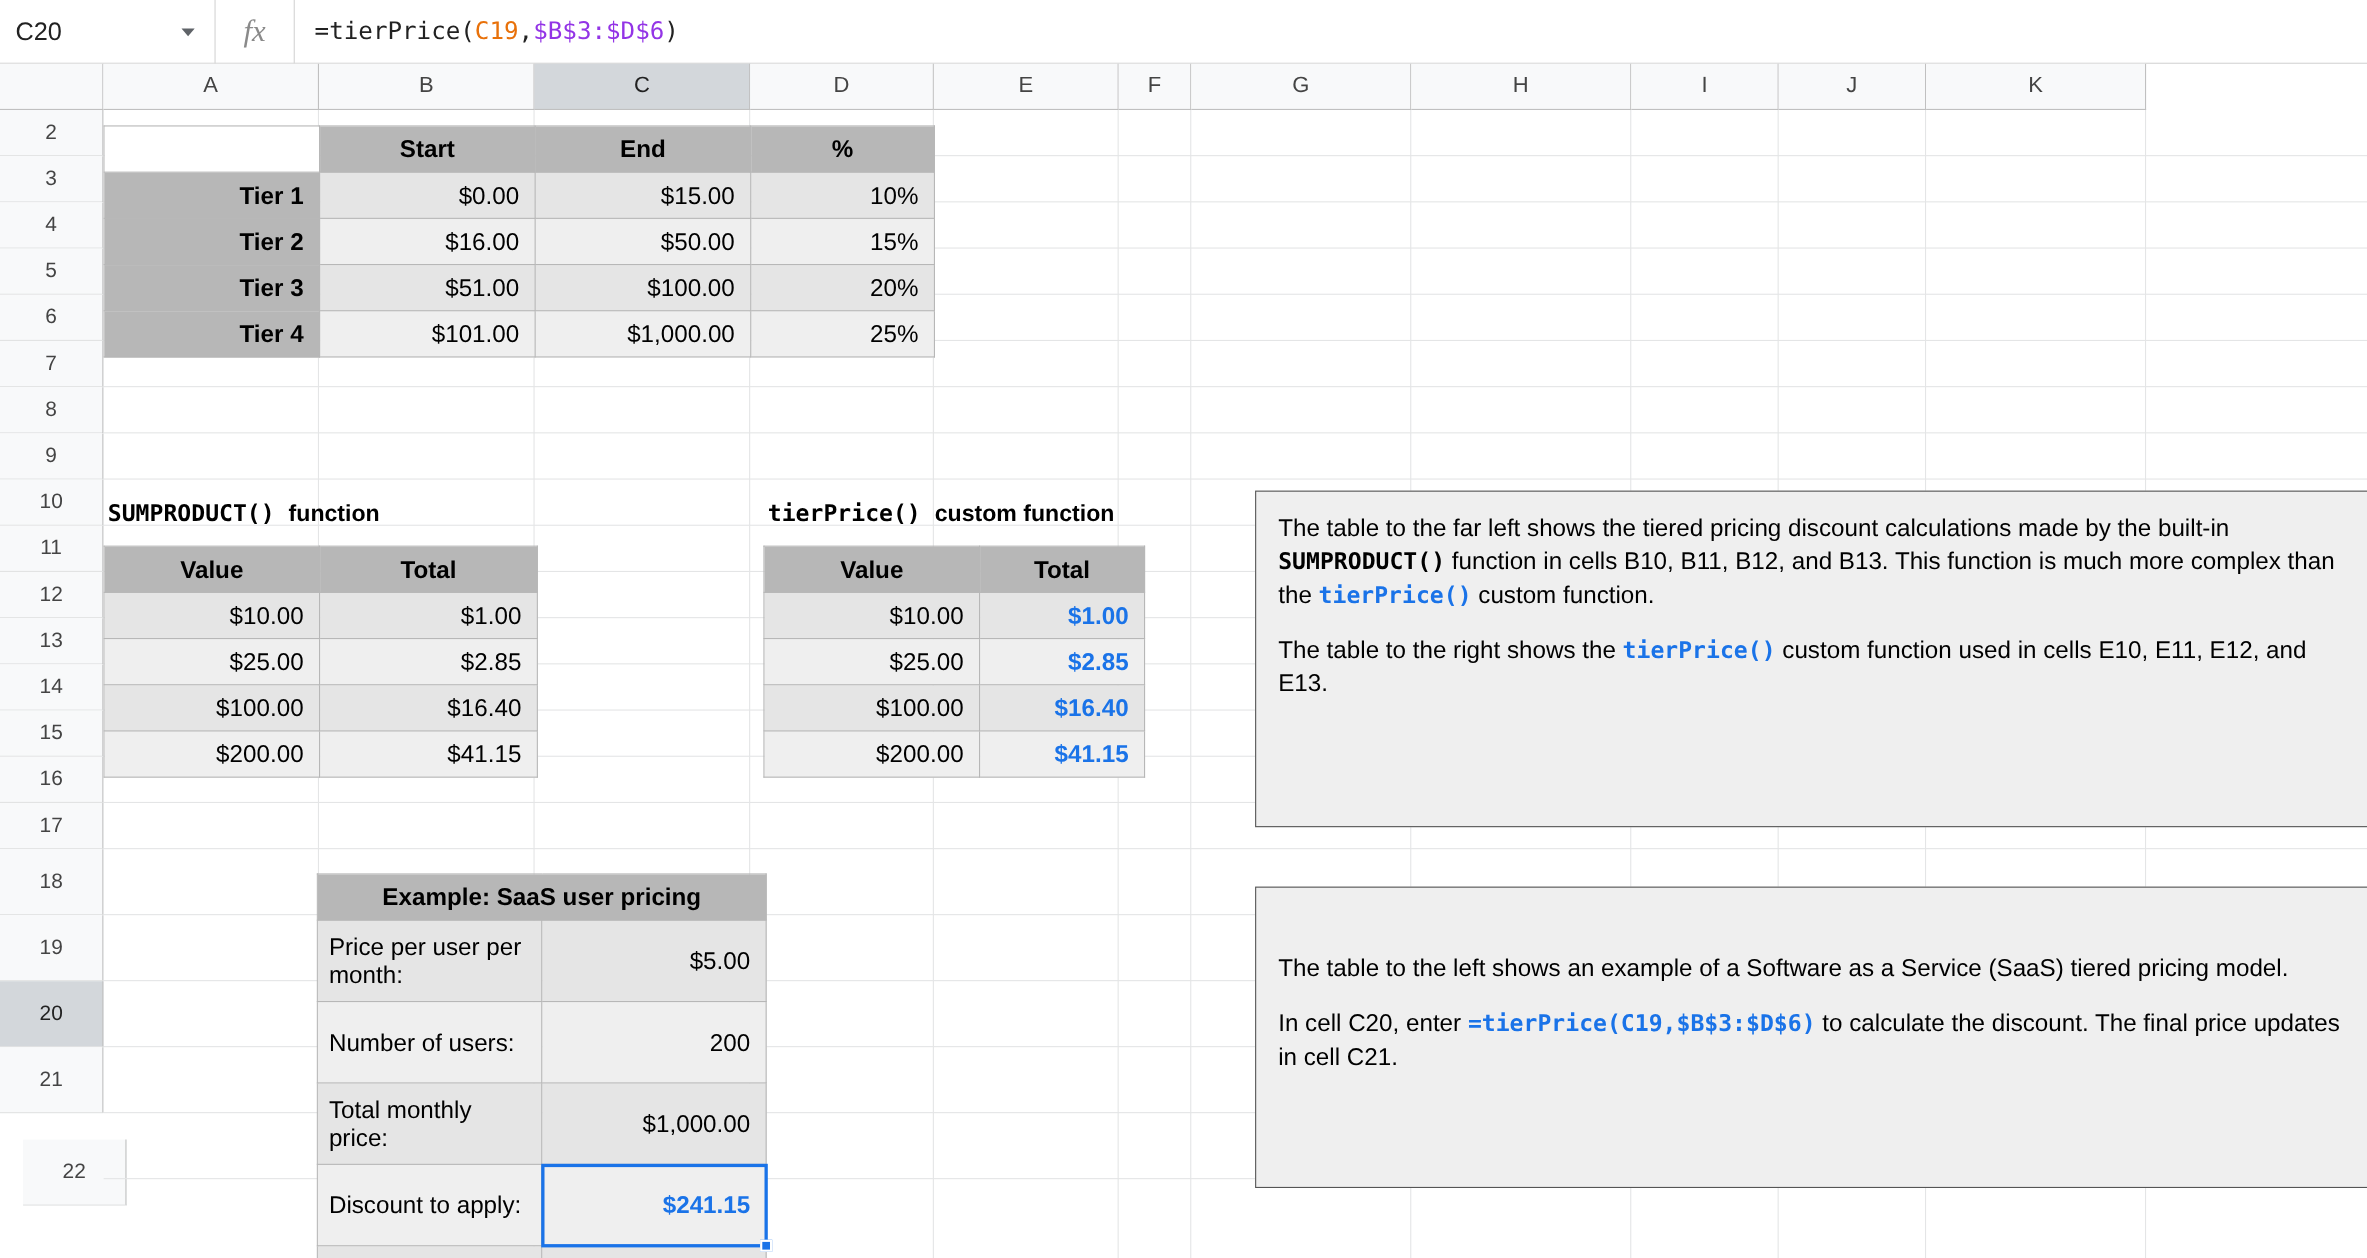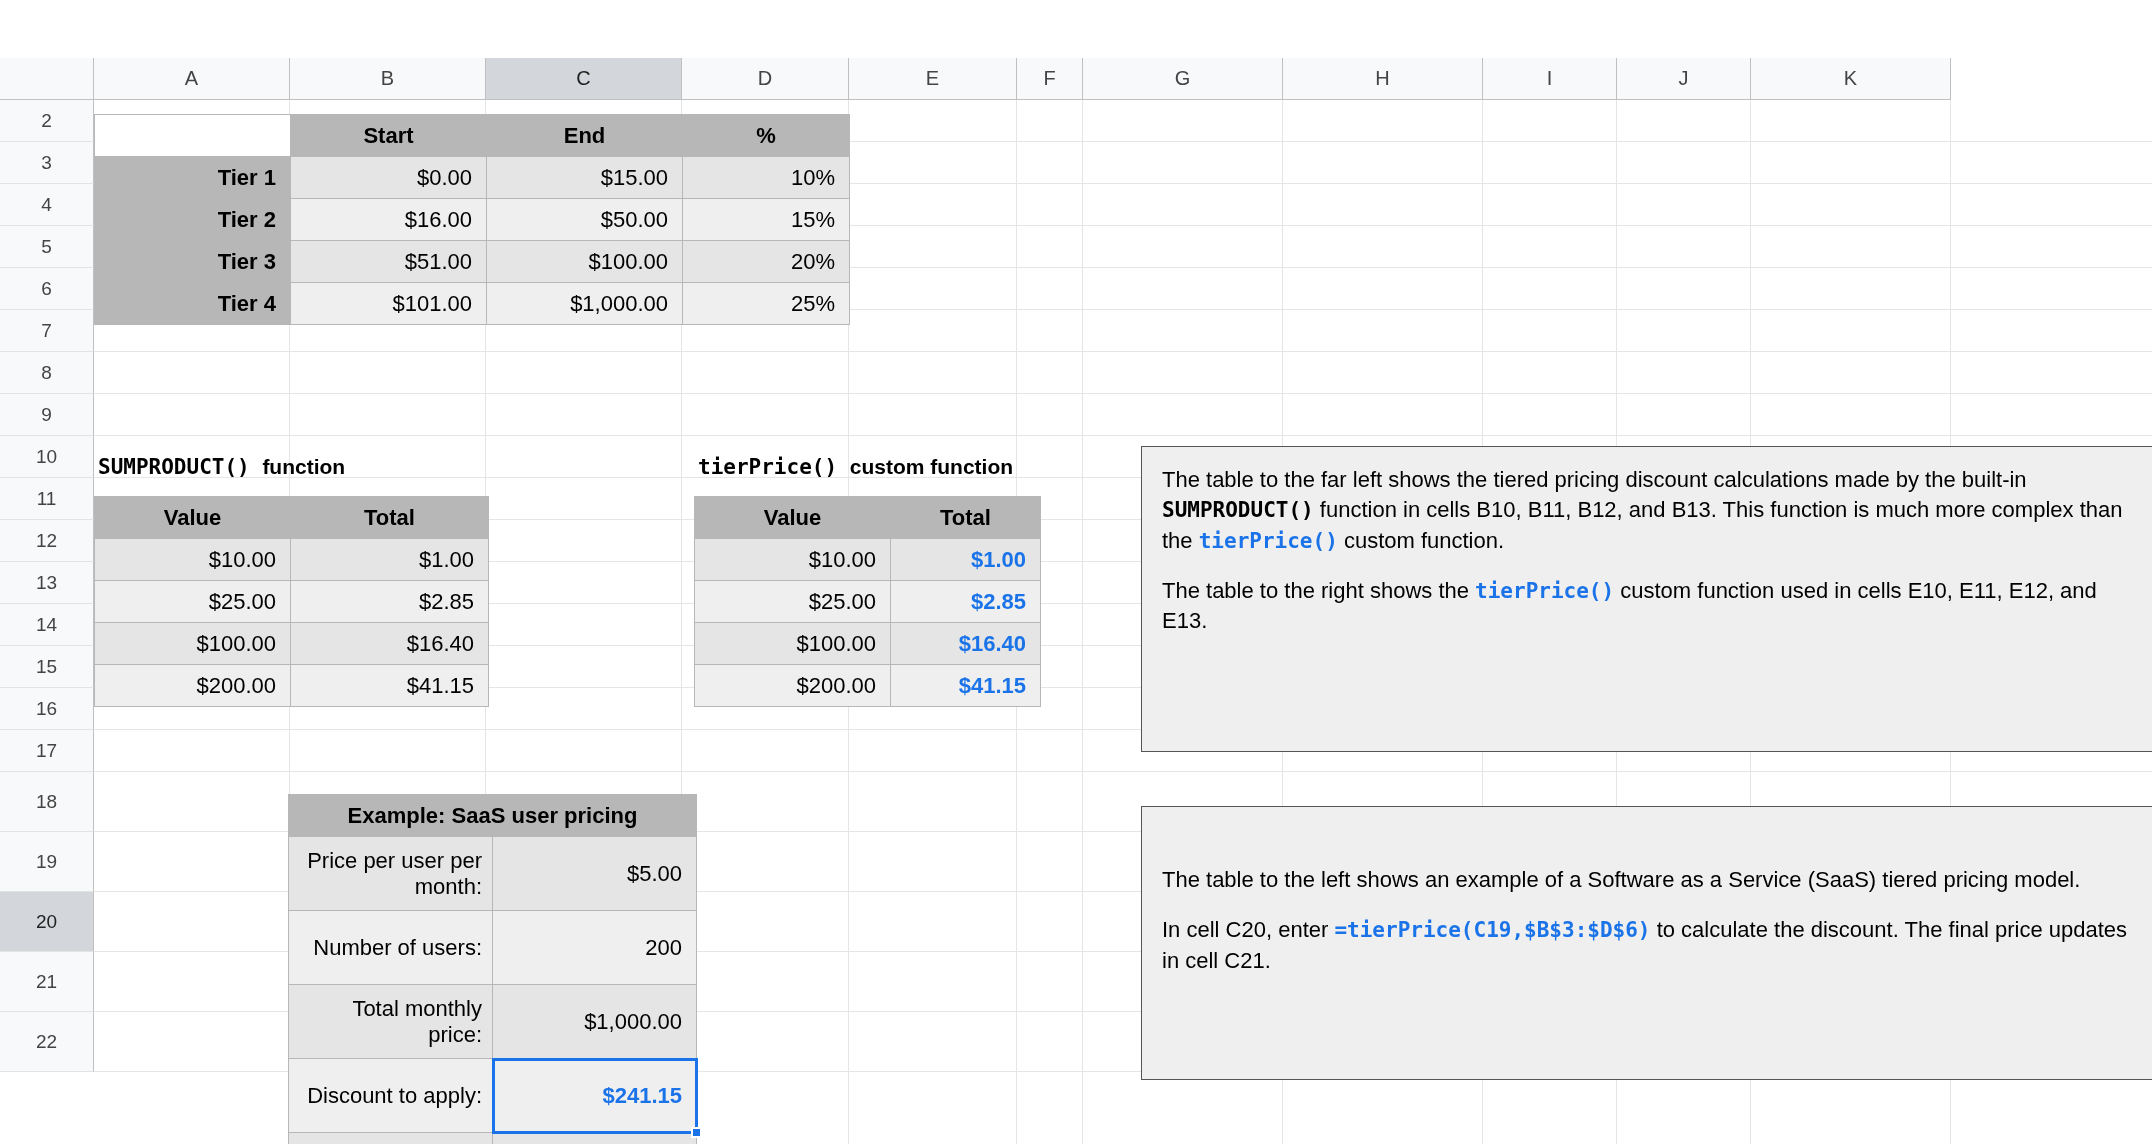--- a/index.html
+++ b/index.html
@@ -98,21 +98,21 @@
   .mini th {
     background: #b7b7b7; font-weight: bold; text-align: center; font-size: 22px;
   }
   .mini td { font-size: 22px; }
   .blue-val { color: #1a73e8; font-weight: bold; text-align: right; }
 
   
   .saas th {
     background: #b7b7b7; font-weight: bold; text-align: center; font-size: 22px;
   }
-  .saas td { font-size: 22px; vertical-align: middle; text-align: right; }
+  .saas td { font-size: 22px; vertical-align: middle; }
   .saas .lbl { width: 204px; line-height: 1.18; padding: 6px 10px; }
   .saas .val { width: 204px; text-align: right; }
   .saas .tall { height: 74px; }
   .selected-cell {
     outline: 3px solid #1a73e8; outline-offset: -2px; position: relative;
   }
   .sel-handle {
     position: absolute; right: -6px; bottom: -6px; width: 11px; height: 11px;
     background: #1a73e8; border: 2px solid #ffffff;
   }
@@ -125,20 +125,30 @@
   .note p { margin: 0 0 20px 0; }
   .note p:last-child { margin-bottom: 0; }
   .mono-b { font-family: "DejaVu Sans Mono", monospace; font-weight: bold; font-size: 21px; }
   .mono-blue { font-family: "DejaVu Sans Mono", monospace; font-weight: bold; font-size: 21px; color: #1a73e8; }
 </style>
 </head>
 <body>
 
 <div class="app">
 
+  <div class="formula-bar">
+    <div class="namebox">
+      <span class="namebox-text">C20</span>
+      <span class="namebox-caret"></span>
+    </div>
+    <div class="fx-box">
+      <span>fx</span>
+    </div>
+    <div class="formula-input"><span>=tierPrice(</span><span class="tok-orange">C19</span><span>,</span><span class="tok-purple">$B$3:$D$6</span><span>)</span></div>
+  </div>
 
   <div class="grid-wrap">
     <div class="corner"></div>
     <div class="colhead-row" id="colheads">
         <div class="colhead" style="left: 0px; width: 196px;">A</div>
         <div class="colhead" style="left: 196px; width: 196px;">B</div>
         <div class="colhead active" style="left: 392px; width: 196px;">C</div>
         <div class="colhead" style="left: 588px; width: 167px;">D</div>
         <div class="colhead" style="left: 755px; width: 168px;">E</div>
         <div class="colhead" style="left: 923px; width: 66px;">F</div>
@@ -162,21 +172,21 @@
         <div class="rowhead" style="top: 420px; height: 42px;">12</div>
         <div class="rowhead" style="top: 462px; height: 42px;">13</div>
         <div class="rowhead" style="top: 504px; height: 42px;">14</div>
         <div class="rowhead" style="top: 546px; height: 42px;">15</div>
         <div class="rowhead" style="top: 588px; height: 42px;">16</div>
         <div class="rowhead" style="top: 630px; height: 42px;">17</div>
         <div class="rowhead" style="top: 672px; height: 60px;">18</div>
         <div class="rowhead" style="top: 732px; height: 60px;">19</div>
         <div class="rowhead active" style="top: 792px; height: 60px;">20</div>
         <div class="rowhead" style="top: 852px; height: 60px;">21</div>
-        <div class="rowhead" style="top: 912px; height: 60px;">22</div>
+        <div class="rowhead" style="top: 936px; height: 60px; margin-left: 21px;">22</div>
       </div>
 
     <div class="cellarea" id="cellarea">
         <div class="gridline-v" style="left: 195px;"></div>
         <div class="gridline-v" style="left: 391px;"></div>
         <div class="gridline-v" style="left: 587px;"></div>
         <div class="gridline-v" style="left: 754px;"></div>
         <div class="gridline-v" style="left: 922px;"></div>
         <div class="gridline-v" style="left: 988px;"></div>
         <div class="gridline-v" style="left: 1188px;"></div>

